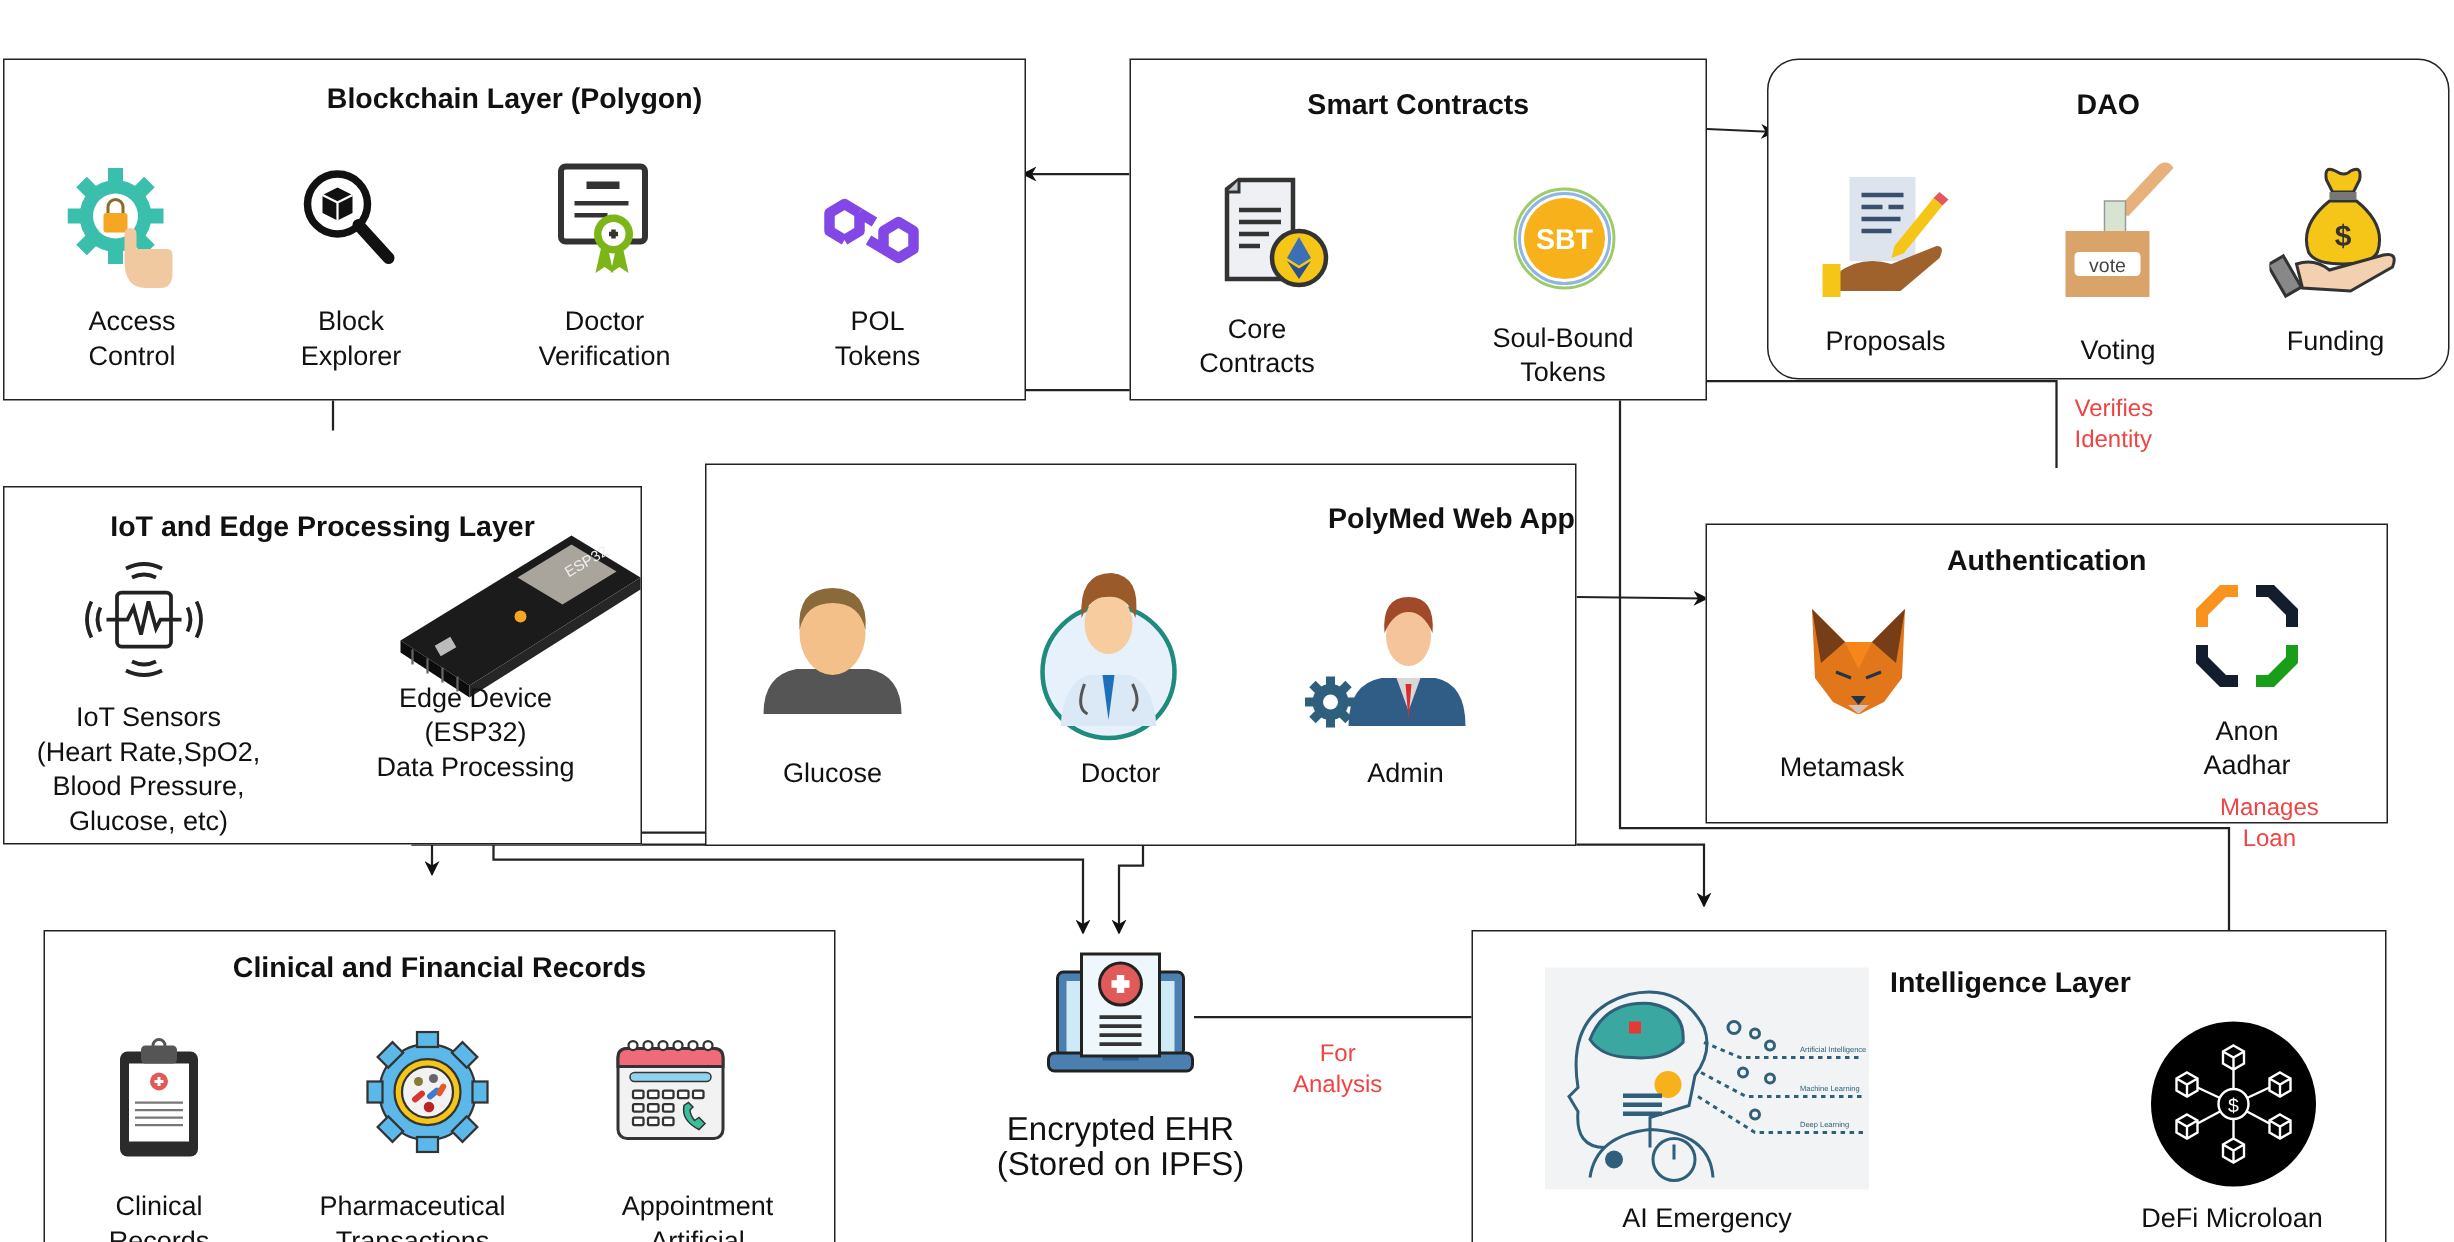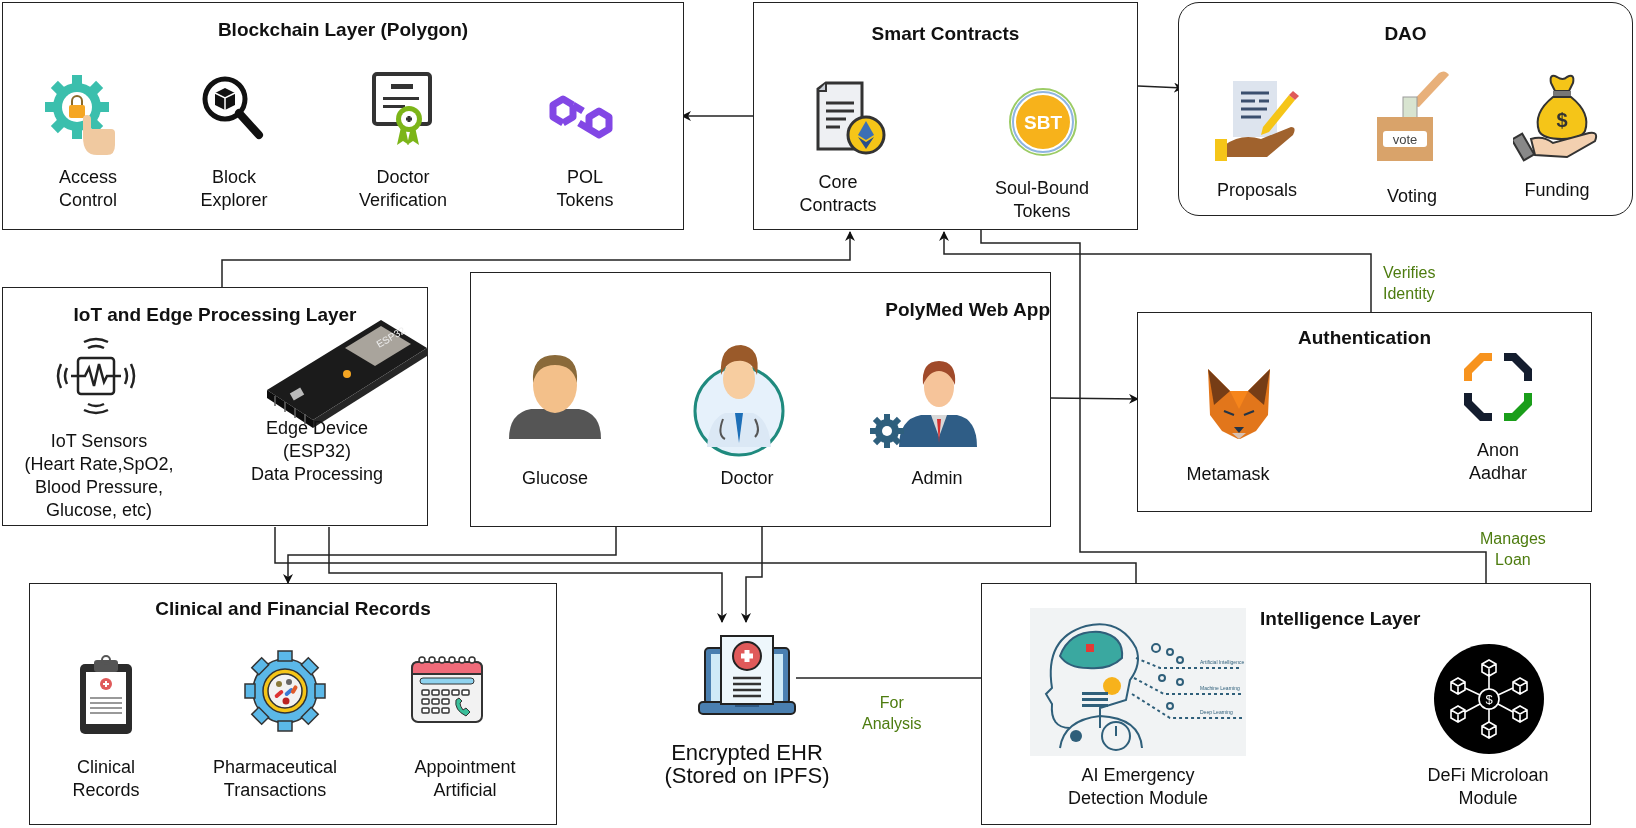--- a/index.html
+++ b/index.html
@@ -1,22 +1,22 @@
 <!DOCTYPE html>
 <html><head>
 <meta charset="utf-8">
 <style>
   html, body { margin:0; padding:0; background:#ffffff; }
   body { width:1636px; height:828px; position:relative; overflow:hidden;
          font-family:"Liberation Sans", sans-serif; color:#111; }
-  .box { position:absolute; border:1.6px solid #222; background:#fff; box-sizing:border-box; }
+  .box { position:absolute; border:1.6px solid #222; background:#fff; box-sizing:border-box;margin-top:37px; }
   .title { position:absolute; left:0; right:0; text-align:center; font-weight:bold; font-size:19px; color:#111; }
   .lbl { position:absolute; text-align:center; font-size:18px; line-height:23px; color:#111; white-space:nowrap; transform:translateX(-50%); }
   .ic { position:absolute; }
-  .free { position:absolute; font-size:16px; line-height:21px; color:#4d7c0f; text-align:center; white-space:nowrap; }
+  .free { position:absolute; font-size:16px; line-height:21px; color:#ef4444; text-align:center; white-space:nowrap; }
   svg.wires { position:absolute; left:0; top:0; width:1636px; height:828px; pointer-events:none; }
 </style>
 </head>
 <body>
 
 <svg class="wires" viewBox="0 0 1636 828">
   <defs>
     <marker id="ah" markerWidth="10" markerHeight="10" refX="9" refY="5" orient="auto" markerUnits="userSpaceOnUse">
       <path d="M0,0 L10,5 L0,10 L3,5 Z" fill="#111"></path>
     </marker>

